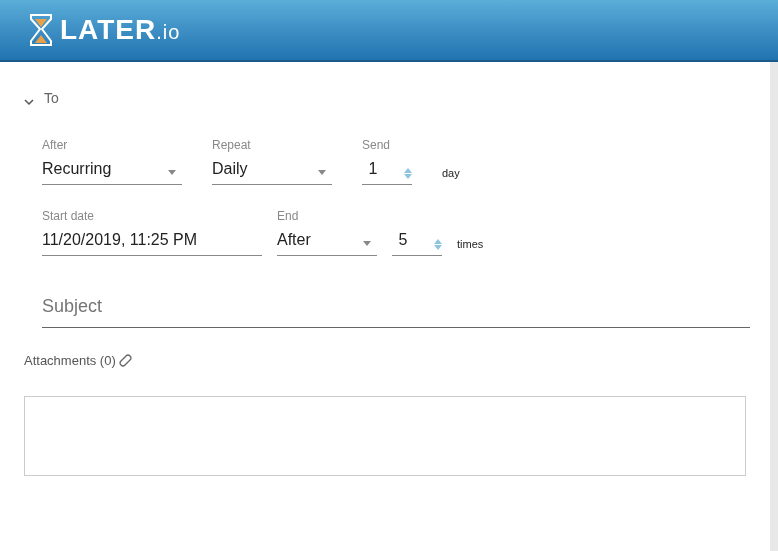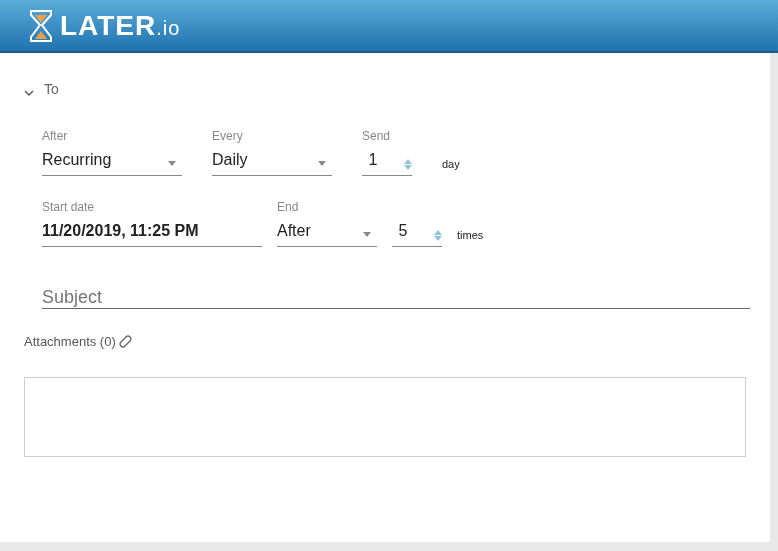--- a/index.html
+++ b/index.html
@@ -5,21 +5,21 @@
   * { box-sizing: border-box; margin: 0; padding: 0; }
   body {
     font-family: 'Segoe UI', Arial, sans-serif;
     background: #e8e8e8;
     width: 778px;
     height: 551px;
     overflow: hidden;
   }
   .header {
     background: linear-gradient(to bottom, #5aaed8 0%, #3d8fc4 50%, #2173b0 100%);
-    height: 53px;
+    height: 62px;
     display: flex;
     align-items: center;
     padding-left: 28px;
     border-bottom: 2px solid #1a5a8a;
     text-align: center;
   }
   .logo-wrap {
     display: flex;
     align-items: center;
     gap: 6px;
@@ -85,21 +85,21 @@
     font-size: 16px;
     color: #222;
     padding: 4px 28px 6px 0;
     background: transparent;
     outline: none;
   }
   .field-input.w-from { width: 210px; }
   .field-input.w-send { width: 140px; }
   .field-input.w-repeat { width: 120px; }
   .field-input.w-every { width: 50px; text-align: center; }
-  .field-input.w-start { width: 220px; font-weight: bold; }
+  .field-input.w-start { width: 220px; }
   .field-input.w-end { width: 100px; }
   .field-input.w-times { width: 50px; text-align: center; }
   .dropdown-caret {
     position: absolute;
     right: 6px;
     bottom: 10px;
     width: 0;
     height: 0;
     border-left: 4px solid transparent;
     border-right: 4px solid transparent;
@@ -126,21 +126,21 @@
     font-size: 11px;
     color: #222;
     align-self: flex-end;
     padding-bottom: 6px;
   }
   .row2 { gap: 15px; }
   .subject-row {
     margin-top: 40px;
     margin-left: 22px;
     border-bottom: 1px solid #666;
-    padding-bottom: 0;
+    padding-bottom: 10px;
     width: calc(100% - 22px);
   }
   .subject-input {
     border: none;
     font-size: 18px;
     color: #888;
     outline: none;
     width: 100%;
     background: transparent;
   }
@@ -202,21 +202,21 @@
   </div>
 
 
   <div class="field-row">
     <div class="field">
       <span class="field-label">After</span>
       <div class="field-input w-send">Recurring</div>
       <span class="dropdown-caret"></span>
     </div>
     <div class="field">
-      <span class="field-label">Every</span>
+      <span class="field-label">Repeat</span>
       <div class="field-input w-repeat">Daily</div>
       <span class="dropdown-caret"></span>
     </div>
     <div class="field">
       <span class="field-label">Send</span>
       <div class="field-input w-every">1</div>
       <div class="stepper">
         <div class="stepper-btn stepper-up"></div>
         <div class="stepper-btn stepper-down"></div>
       </div>

